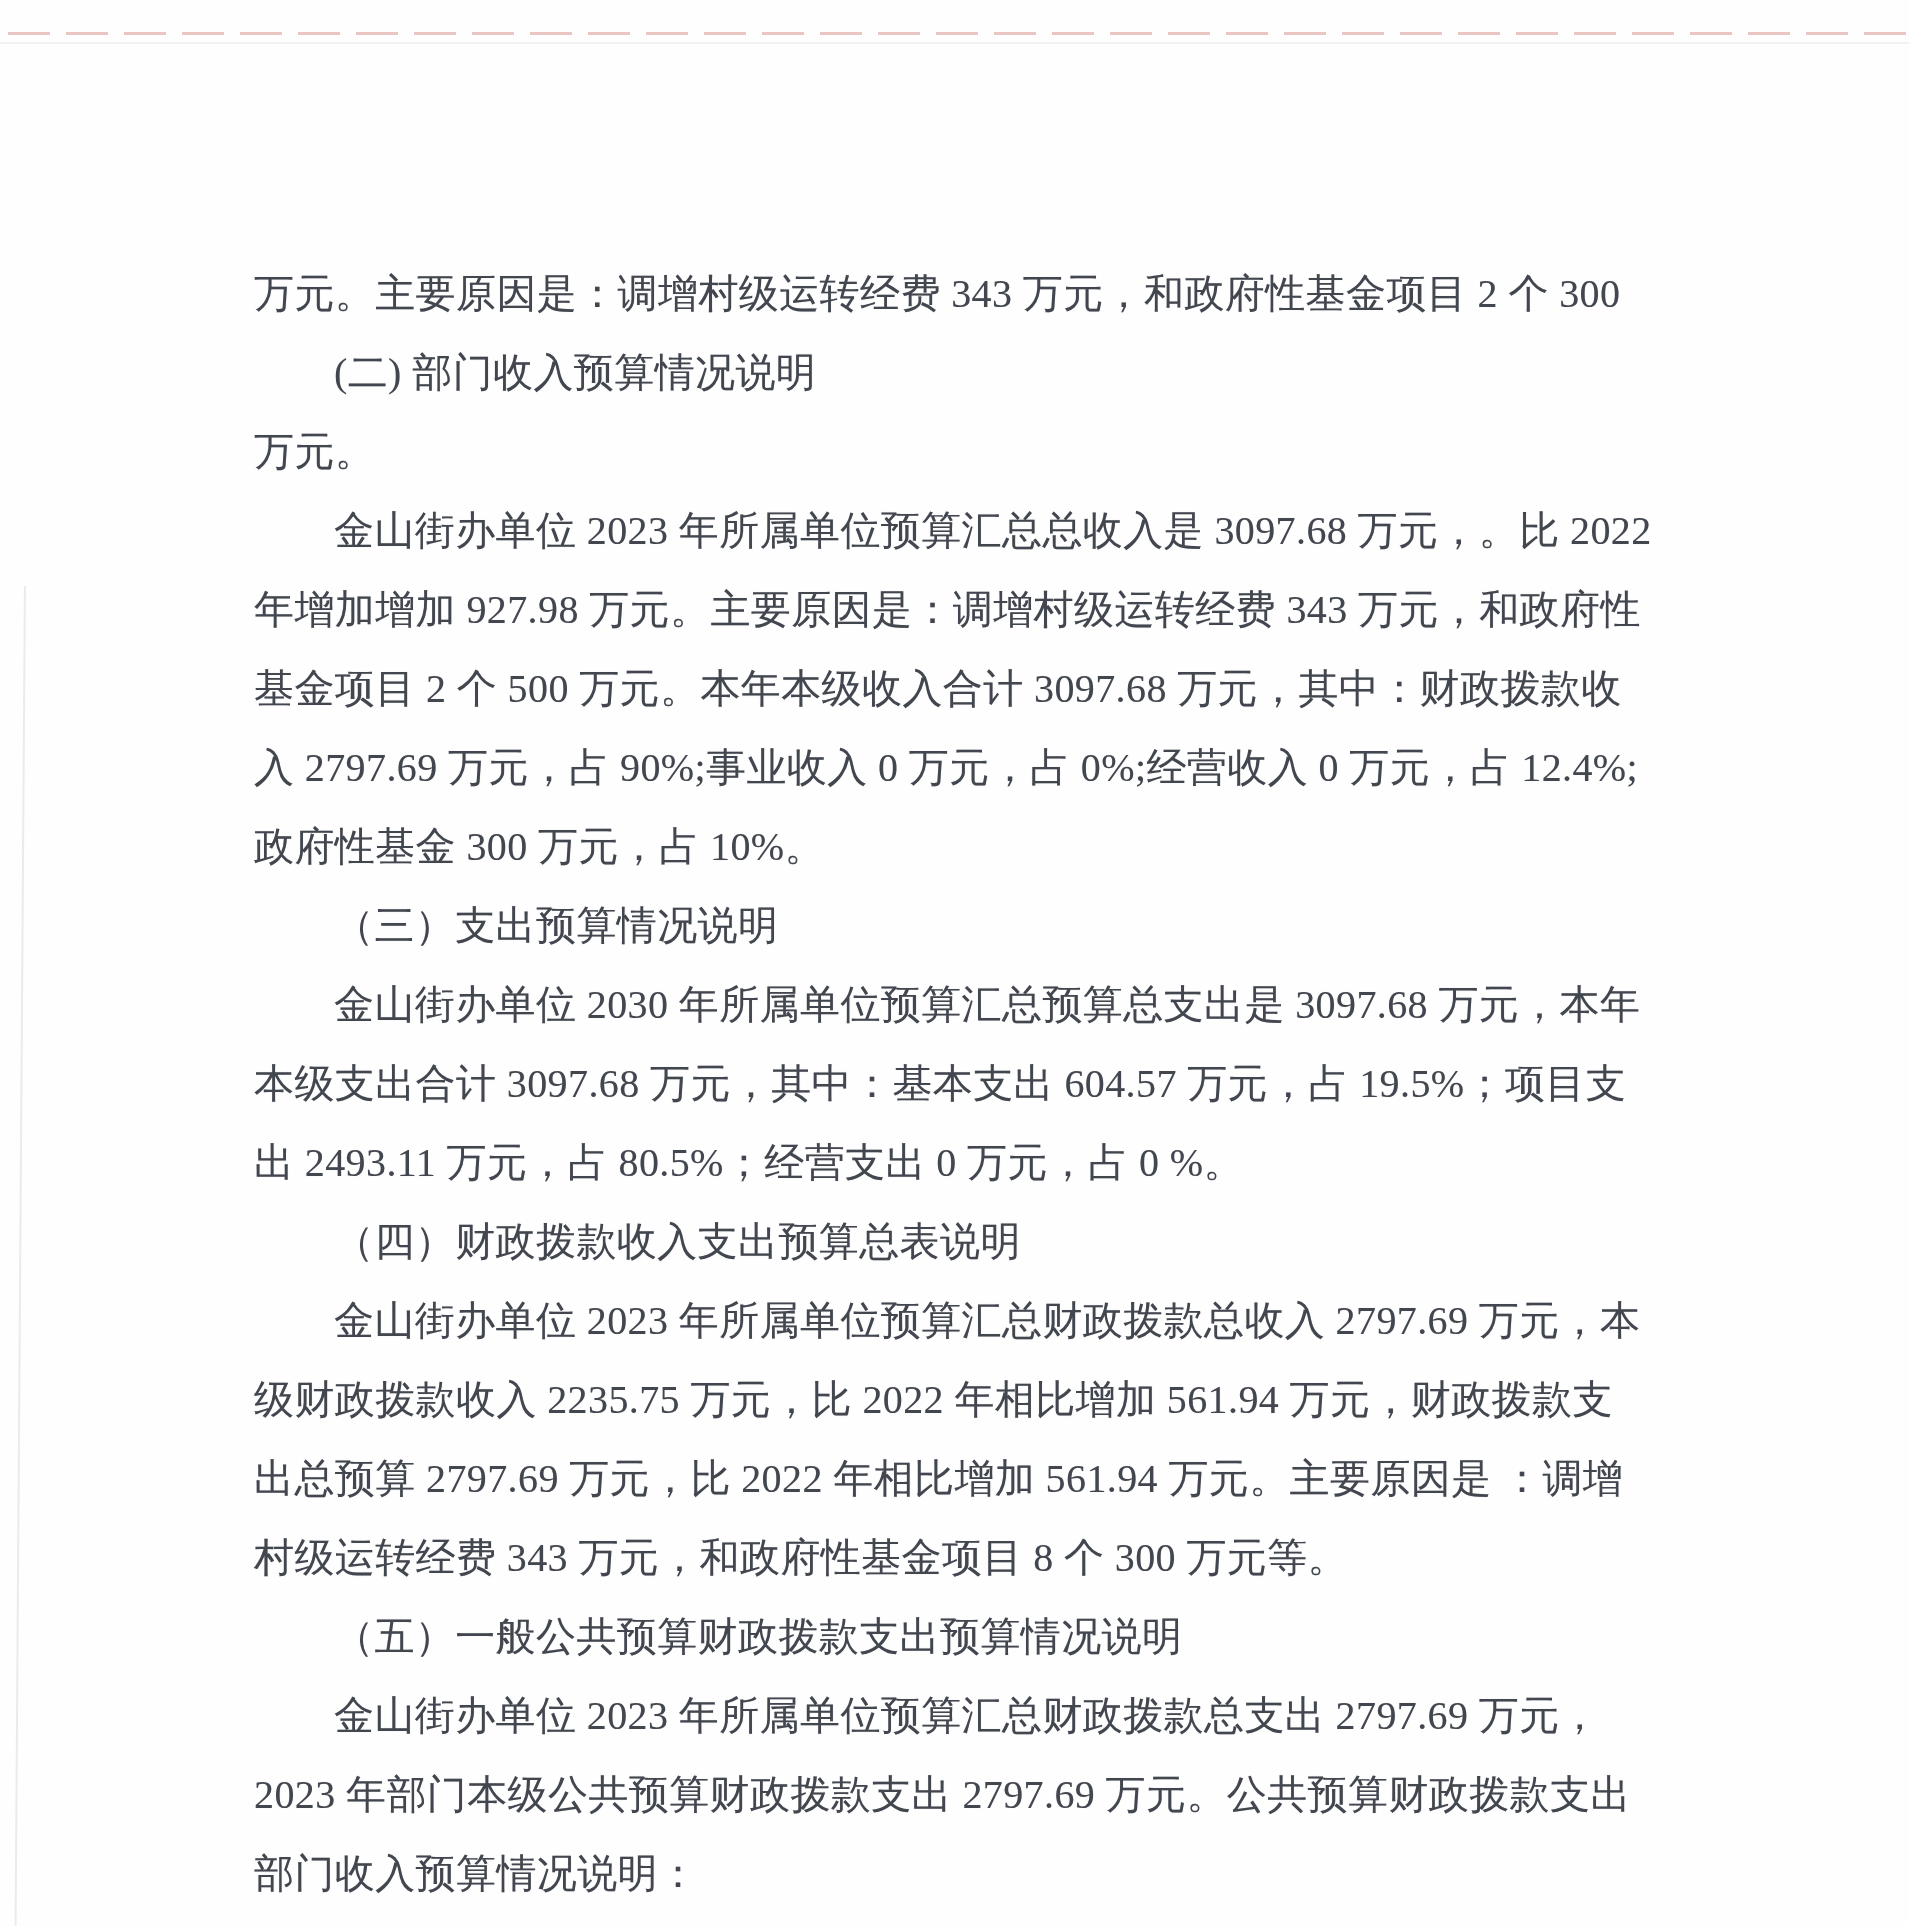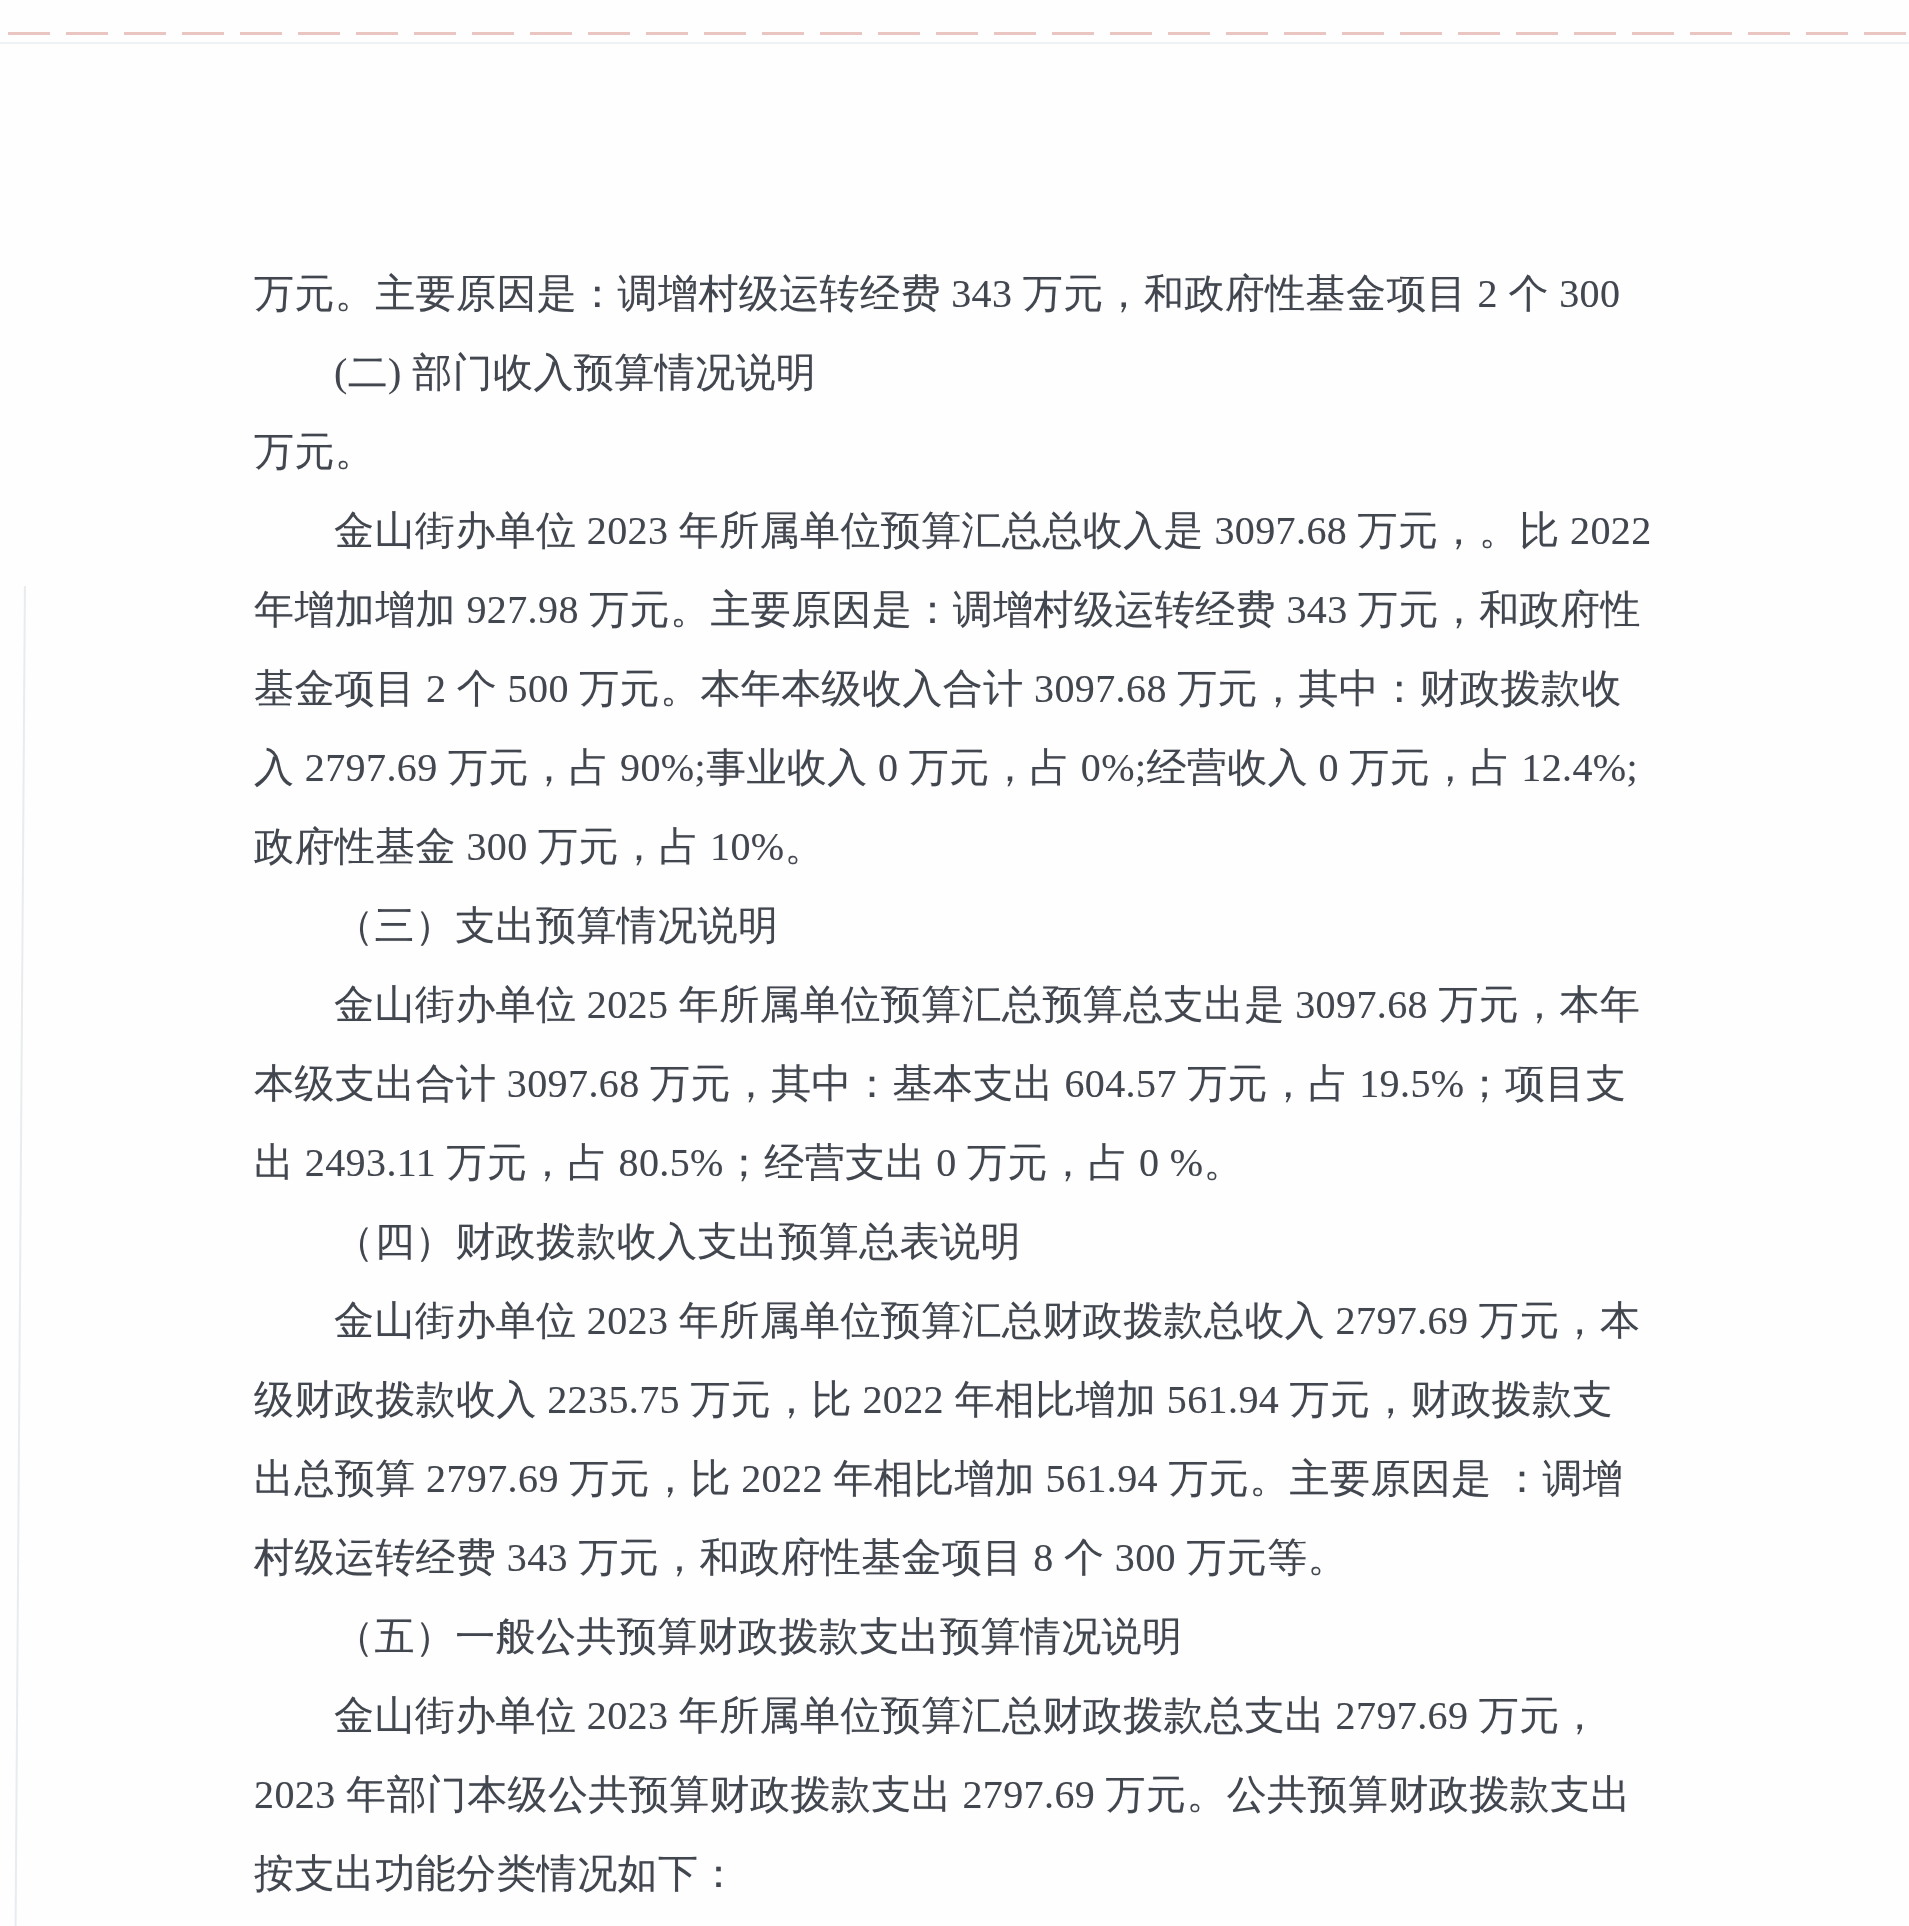--- a/index.html
+++ b/index.html
@@ -70,29 +70,29 @@
   <div class="textblock" id="textblock">
       <div class="line">万元。主要原因是：调增村级运转经费 343 万元，和政府性基金项目 2 个 300</div>
       <div class="line indent">(二) 部门收入预算情况说明</div>
       <div class="line">万元。</div>
       <div class="line indent">金山街办单位 2023 年所属单位预算汇总总收入是 3097.68 万元，。比 2022</div>
       <div class="line">年增加增加 927.98 万元。主要原因是：调增村级运转经费 343 万元，和政府性</div>
       <div class="line">基金项目 2 个 500 万元。本年本级收入合计 3097.68 万元，其中：财政拨款收</div>
       <div class="line">入 2797.69 万元，占 90%;事业收入 0 万元，占 0%;经营收入 0 万元，占 12.4%;</div>
       <div class="line">政府性基金 300 万元，占 10%。</div>
       <div class="line indent">（三）支出预算情况说明</div>
-      <div class="line indent">金山街办单位 2025 年所属单位预算汇总预算总支出是 3097.68 万元，本年</div>
+      <div class="line indent">金山街办单位 2030 年所属单位预算汇总预算总支出是 3097.68 万元，本年</div>
       <div class="line">本级支出合计 3097.68 万元，其中：基本支出 604.57 万元，占 19.5%；项目支</div>
       <div class="line">出 2493.11 万元，占 80.5%；经营支出 0 万元，占 0 %。</div>
       <div class="line indent">（四）财政拨款收入支出预算总表说明</div>
       <div class="line indent">金山街办单位 2023 年所属单位预算汇总财政拨款总收入 2797.69 万元，本</div>
       <div class="line">级财政拨款收入 2235.75 万元，比 2022 年相比增加 561.94 万元，财政拨款支</div>
       <div class="line">出总预算 2797.69 万元，比 2022 年相比增加 561.94 万元。主要原因是 ：调增</div>
       <div class="line">村级运转经费 343 万元，和政府性基金项目 8 个 300 万元等。</div>
       <div class="line indent">（五）一般公共预算财政拨款支出预算情况说明</div>
       <div class="line indent">金山街办单位 2023 年所属单位预算汇总财政拨款总支出 2797.69 万元，</div>
       <div class="line">2023 年部门本级公共预算财政拨款支出 2797.69 万元。公共预算财政拨款支出</div>
-      <div class="line">按支出功能分类情况如下：</div>
+      <div class="line">部门收入预算情况说明：</div>
       <div class="line indent">一、一般公共服务支出类 1511.06 万元，占本年支出 49%</div>
     </div>
 
 </div>
 
 
 </body></html>

